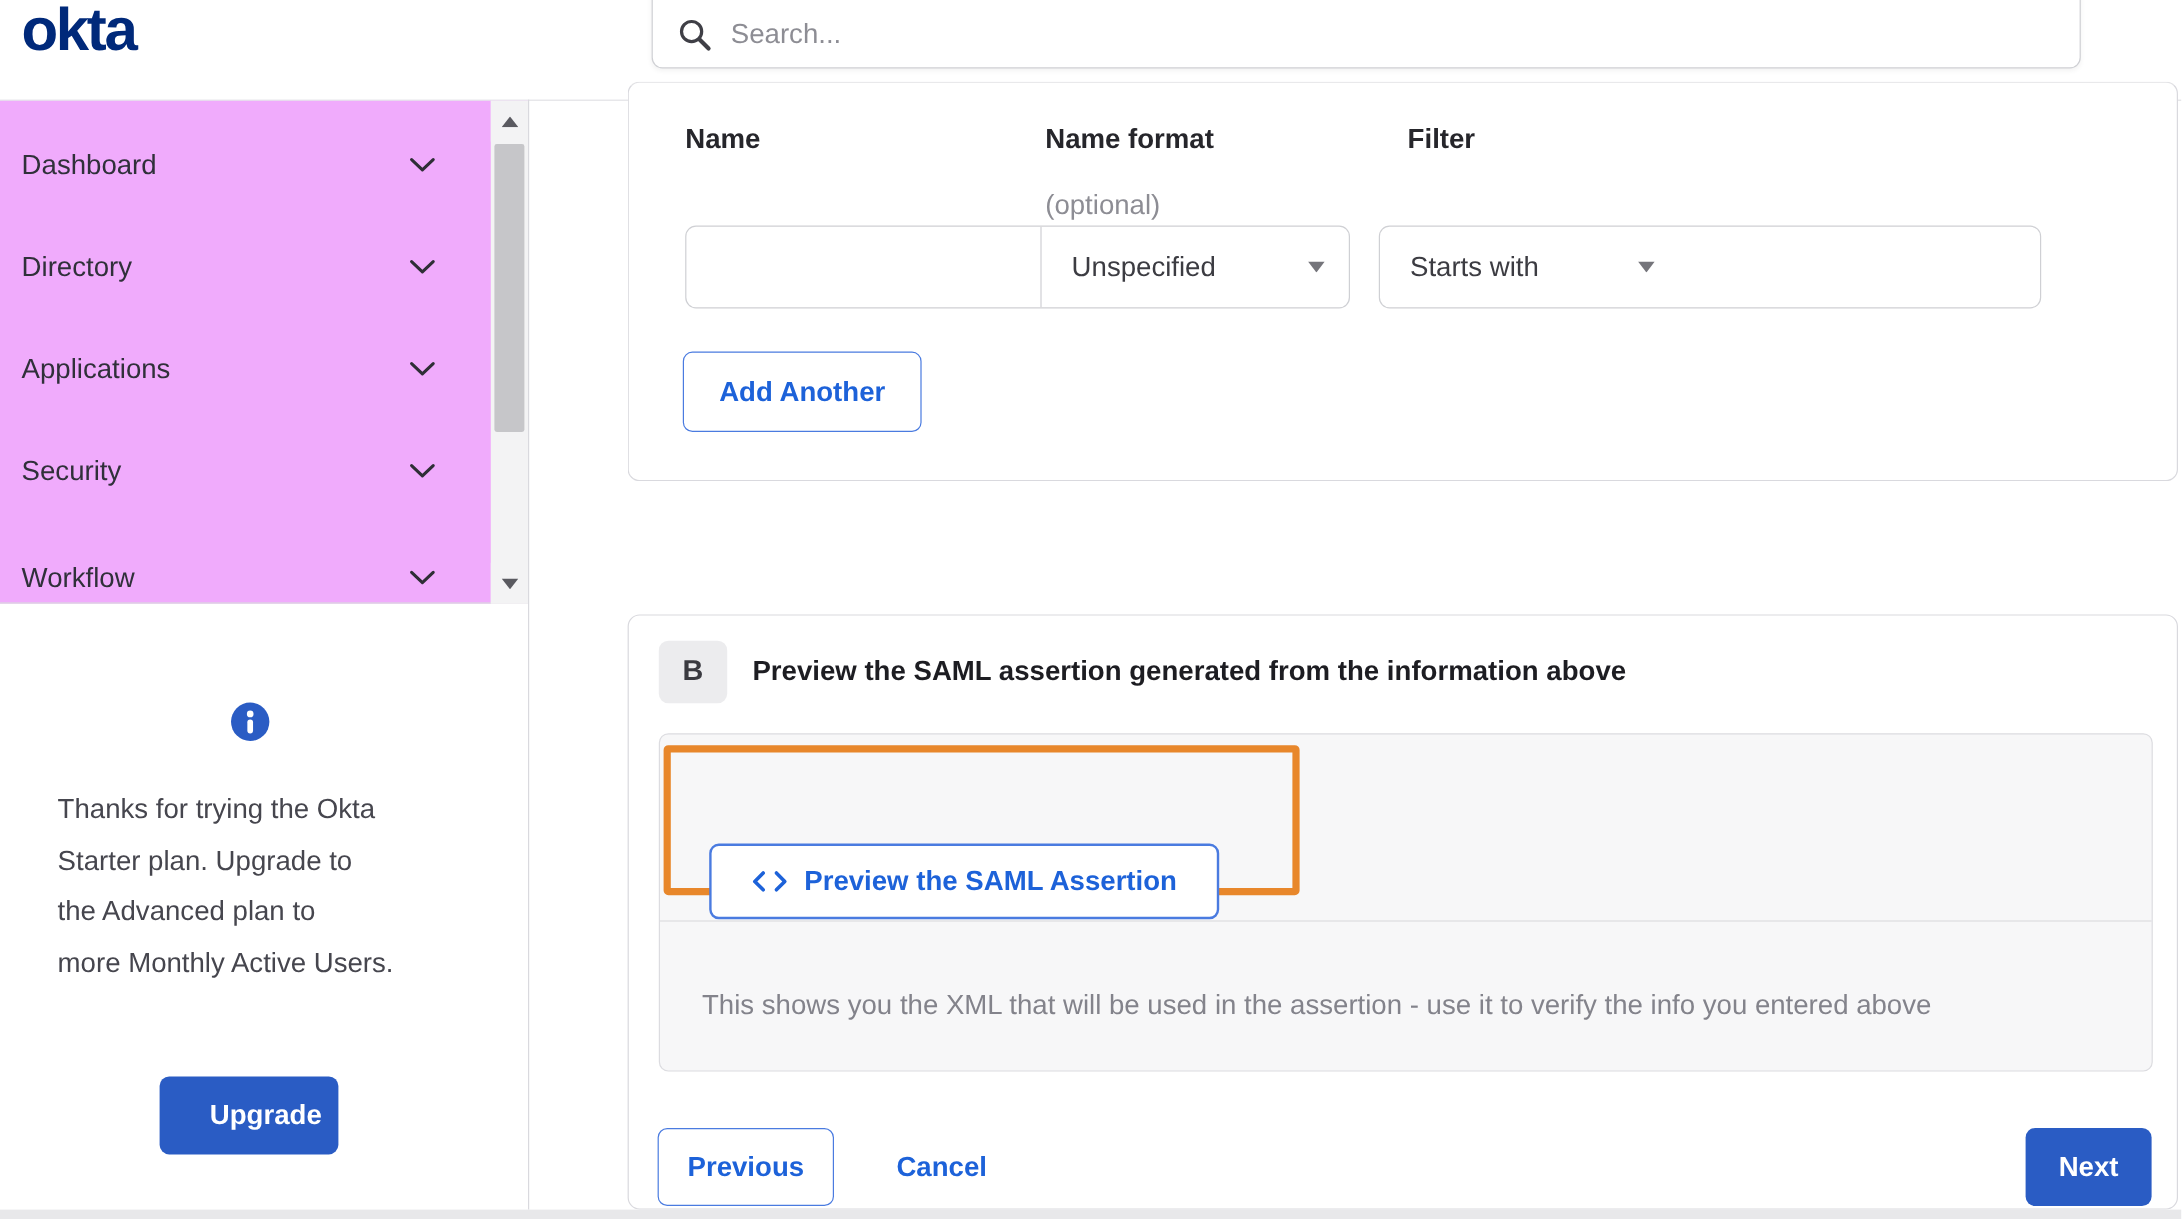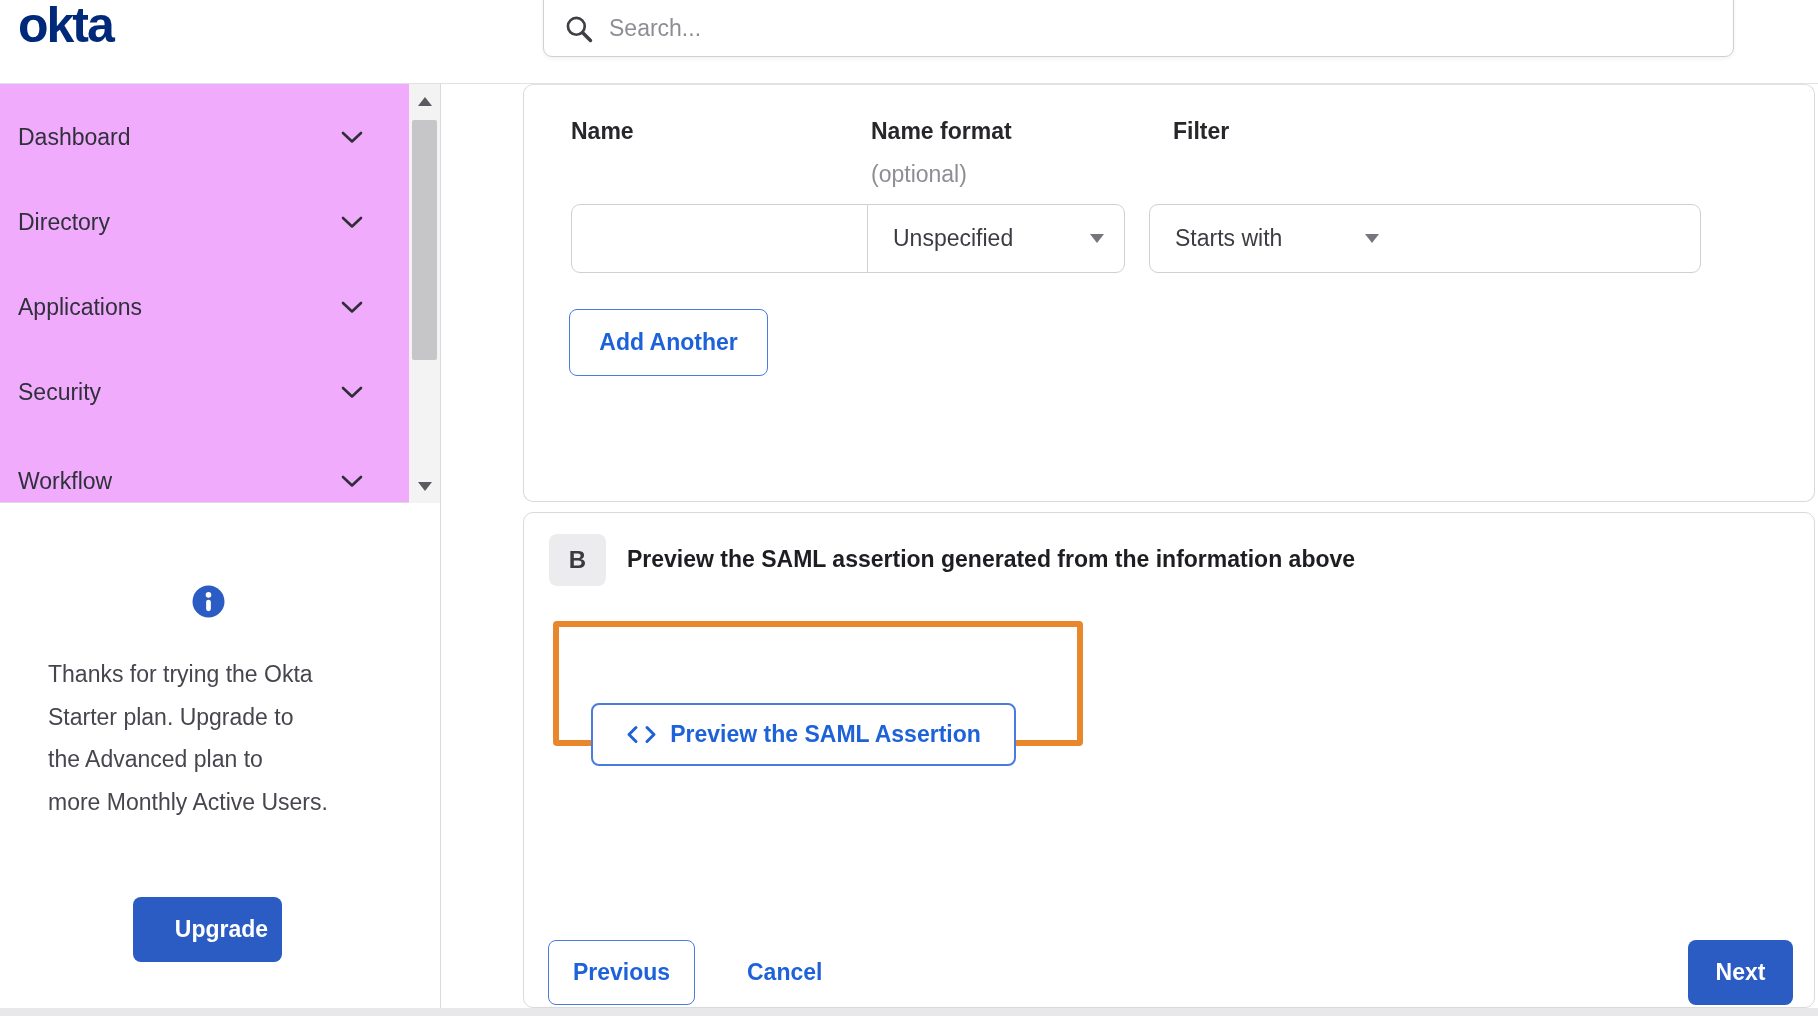--- a/index.html
+++ b/index.html
@@ -43,26 +43,26 @@
 
   
   .promo-icon{position:absolute;left:192px;top:585px;}
   .promo-text{position:absolute;left:48px;top:653px;width:330px;font-size:23px;line-height:42.5px;color:#46464e;}
   .upgrade-btn{position:absolute;left:133px;top:897px;width:149px;height:65px;background:var(--btn-blue);
     border:none;border-radius:8px;color:#fff;font-size:23px;font-weight:700;cursor:pointer;
     font-family:inherit;display:flex;align-items:center;justify-content:center;padding-left:28px;}
 
   
   .card{position:absolute;left:523px;width:1292px;background:#fff;border:1px solid var(--border);border-radius:10px;}
-  #card-attributes{top:84px;height:418px;border-top-color:#e2e2e5;}
+  #card-attributes{top:68px;height:333px;border-top-color:#e2e2e5;}
   #card-preview{top:512px;height:496px;}
 
   
   .col-label{position:absolute;font-size:23px;font-weight:700;color:var(--text-dark);}
-  .col-hint{position:absolute;font-size:23px;color:var(--text-gray);}
+  .col-hint{position:absolute;font-size:23px;color:var(--text-gray);margin-top:12px;}
   .field-group{position:absolute;top:119px;height:69px;display:flex;border:1px solid var(--input-border);border-radius:9px;background:#fff;}
   .field-group .text-input{border:none;outline:none;font-size:23px;color:#333;padding:0 20px;background:transparent;min-width:0;}
   .fake-select{display:flex;align-items:center;justify-content:space-between;padding:0 20px 0 25px;cursor:pointer;}
   .fake-select .sel-value{font-size:23px;color:#3c3c42;}
   .sep-left{border-left:1px solid var(--input-border);}
   .outline-btn{background:#fff;border:1.5px solid var(--outline-blue);border-radius:8px;color:var(--link-blue);
     font-size:23px;font-weight:700;font-family:inherit;cursor:pointer;display:flex;align-items:center;justify-content:center;}
   #add-another{position:absolute;left:45px;top:224px;width:199px;height:67px;}
 
   
@@ -188,20 +188,24 @@
       </div>
       <input class="text-input sep-left" style="width: 301px;" value="">
     </div>
 
     <button class="outline-btn" id="add-another">Add Another</button>
   </div>
 
   <div class="card" id="card-preview">
     <div class="b-badge">B</div>
     <div class="section-heading">Preview the SAML assertion generated from the information above</div>
+    <div class="preview-panel">
+      <div class="panel-divider"></div>
+      <div class="panel-desc" style="top:212px">This shows you the XML that will be used in the assertion - use it to verify the info you entered above</div>
+    </div>
   </div>
 
   <div class="annotation-box"></div>
   <button class="outline-btn" id="preview-saml-btn">
     <svg width="31" height="19" viewBox="0 0 31 19">
       <polyline points="10,2.5 3,9.5 10,16.5" fill="none" stroke="#1d62d9" stroke-width="3" stroke-linecap="round" stroke-linejoin="round"></polyline>
       <polyline points="21,2.5 28,9.5 21,16.5" fill="none" stroke="#1d62d9" stroke-width="3" stroke-linecap="round" stroke-linejoin="round"></polyline>
     </svg>
     <span>Preview the SAML Assertion</span>
   </button>

